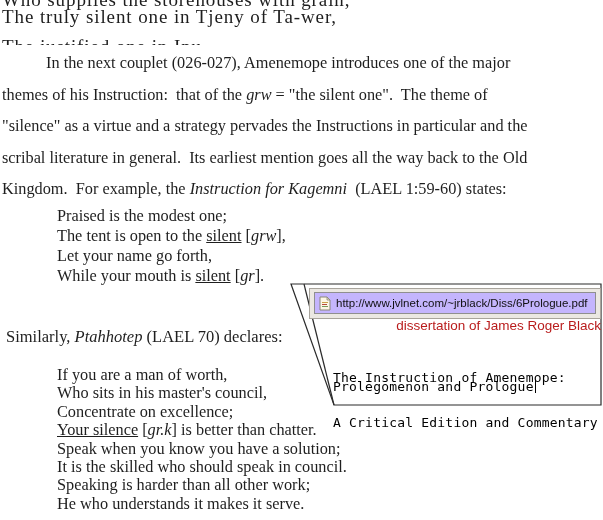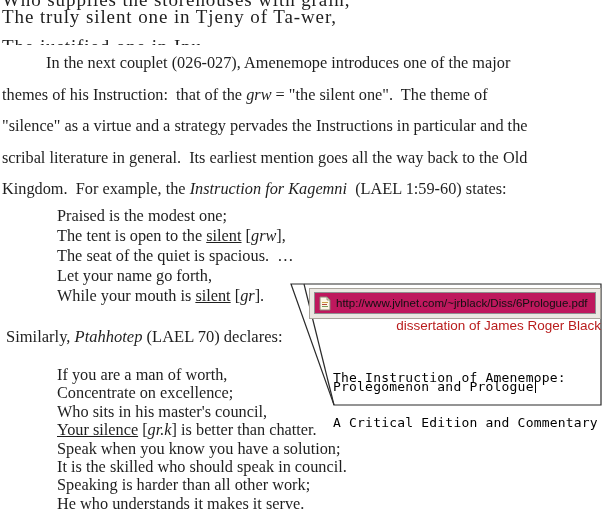--- a/index.html
+++ b/index.html
@@ -23,21 +23,21 @@
 
   
   #callout-svg{position:absolute;left:0;top:0;z-index:5;pointer-events:none;}
   .co{position:absolute;z-index:6;}
   #url-bar{
     left:309px;top:288px;width:292px;height:31px;
     background:#ebe8e2;border:1px solid #a8a49c;box-sizing:border-box;
   }
   #url-field{
     position:absolute;left:4px;top:3px;right:4px;bottom:4px;
-    background:#be185d;border:1px solid #8f8f8f;
+    background:#c4b5fd;border:1px solid #8f8f8f;
     display:flex;align-items:center;gap:5px;padding-left:4px;
     font-family:"Liberation Sans",sans-serif;font-size:11.5px;color:#101010;
     white-space:pre;overflow:hidden;
   }
   #caption{
     right:2px;top:318px;text-align:right;
     font-family:"Liberation Sans",sans-serif;font-size:13.5px;color:#b91c1c;
     white-space:pre;
   }
   .mono{
@@ -64,31 +64,30 @@
 
 <div class="doc-line" style="left:46px;top:53px;"><span class="seg-p">In the next couplet (026-027), Amenemope introduces one of the major</span></div>
 <div class="doc-line" style="left:2px;top:84.5px;"><span class="seg-p">themes of his Instruction:  that of the </span><span class="seg-i">grw</span><span class="seg-p"> = "the silent one".  The theme of</span></div>
 <div class="doc-line" style="left:2px;top:116px;"><span class="seg-p">"silence" as a virtue and a strategy pervades the Instructions in particular and the</span></div>
 <div class="doc-line" style="left:2px;top:147.5px;"><span class="seg-p">scribal literature in general.  Its earliest mention goes all the way back to the Old</span></div>
 <div class="doc-line" style="left:2px;top:179px;"><span class="seg-p">Kingdom.  For example, the </span><span class="seg-i">Instruction for Kagemni</span><span class="seg-p">  (LAEL 1:59-60) states:</span></div>
 
 <div class="quote" id="quote1" style="top:206px;">
   <div class="q-line"><span class="seg-p">Praised is the modest one;</span></div>
   <div class="q-line"><span class="seg-p">The tent is open to the </span><span class="seg-u">silent</span><span class="seg-p"> [</span><span class="seg-i">grw</span><span class="seg-p">],</span></div>
-  <div class="q-line"><span class="seg-p">The seat of the quiet is spacious.  …</span></div>
   <div class="q-line"><span class="seg-p">Let your name go forth,</span></div>
   <div class="q-line"><span class="seg-p">While your mouth is </span><span class="seg-u">silent</span><span class="seg-p"> [</span><span class="seg-i">gr</span><span class="seg-p">].</span></div>
 </div>
 
 <div class="doc-line" style="left:6px;top:326.5px;font-size:16.5px;"><span class="seg-p">Similarly, </span><span class="seg-i">Ptahhotep</span><span class="seg-p"> (LAEL 70) declares:</span></div>
 
 <div class="quote" id="quote2" style="top:366px;">
   <div class="q-line"><span class="seg-p">If you are a man of worth,</span></div>
+  <div class="q-line"><span class="seg-p">Who sits in his master's council,</span></div>
   <div class="q-line"><span class="seg-p">Concentrate on excellence;</span></div>
-  <div class="q-line"><span class="seg-p">Who sits in his master's council,</span></div>
   <div class="q-line"><span class="seg-u">Your silence</span><span class="seg-p"> [</span><span class="seg-i">gr.k</span><span class="seg-p">] is better than chatter.</span></div>
   <div class="q-line"><span class="seg-p">Speak when you know you have a solution;</span></div>
   <div class="q-line"><span class="seg-p">It is the skilled who should speak in council.</span></div>
   <div class="q-line"><span class="seg-p">Speaking is harder than all other work;</span></div>
   <div class="q-line"><span class="seg-p">He who understands it makes it serve.</span></div>
 </div>
 
 <svg id="callout-svg" width="603" height="520" viewBox="0 0 603 520">
 
   <polygon points="291,284 601,284 601,405 334,405" fill="#ffffff" stroke="#2b2b2b" stroke-width="1.2"></polygon>

